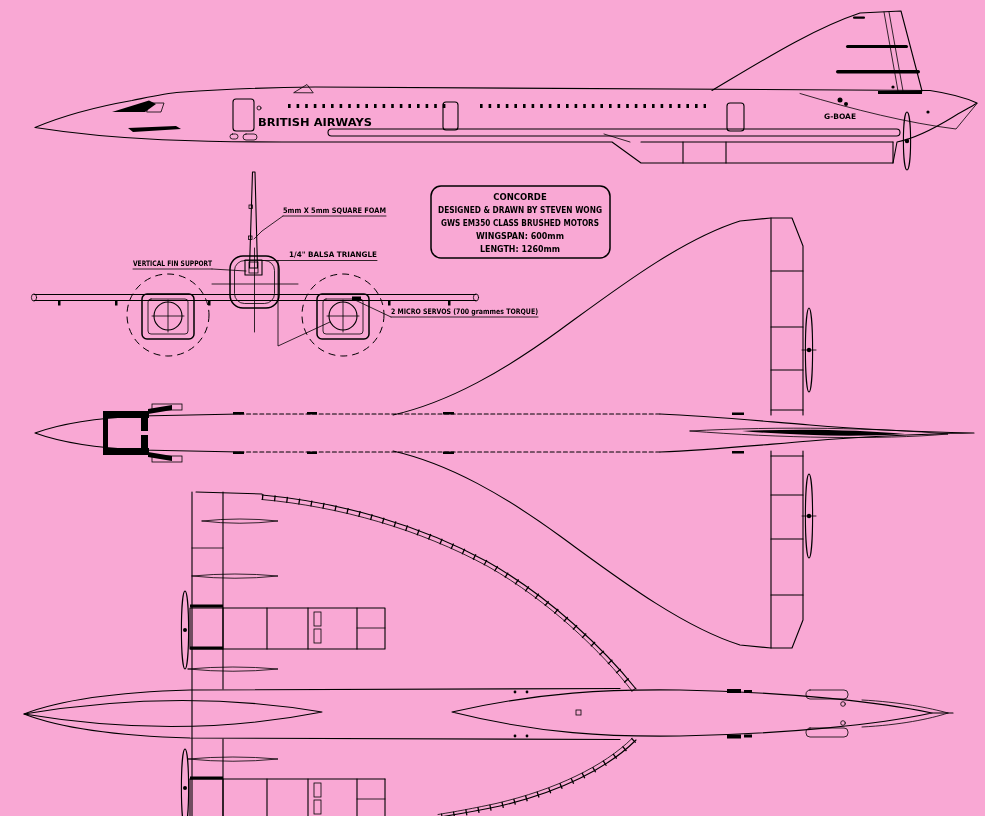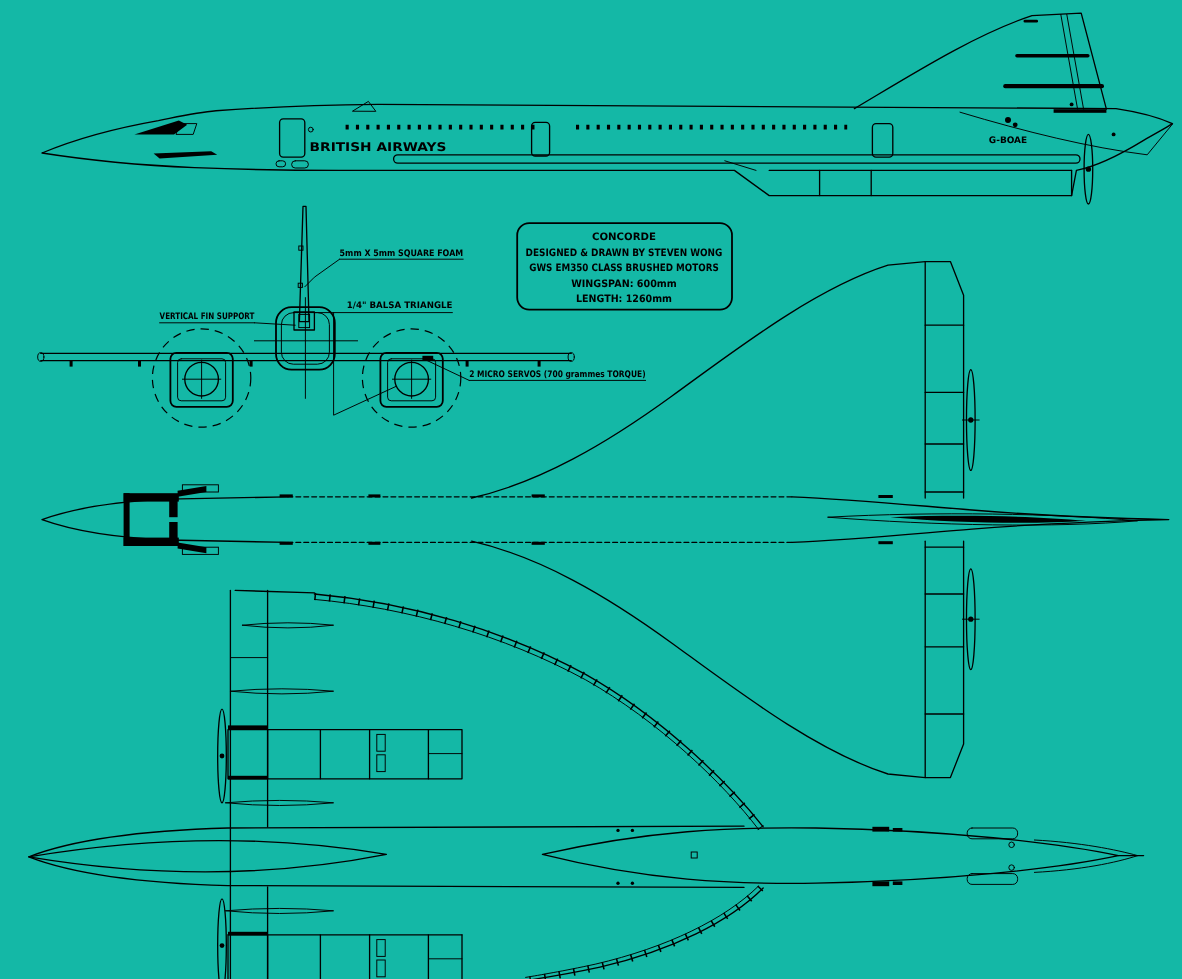--- a/index.html
+++ b/index.html
@@ -1,16 +1,16 @@
 <!DOCTYPE html>
 <html><head>
 <meta charset="utf-8">
 <style>
   html,body{margin:0;padding:0;background:#ffffff;}
-  #sheet{width:985px;height:816px;position:relative;background:#14b8a6;overflow:hidden;text-decoration:underline;}
+  #sheet{width:985px;height:816px;position:relative;background:#f9a8d4;overflow:hidden;text-decoration:underline;}
   svg{display:block;}
   .ln{stroke:#000;fill:none;stroke-width:1.1;stroke-linecap:round;stroke-linejoin:round;}
   .ln08{stroke:#000;fill:none;stroke-width:0.8;stroke-linecap:round;}
   .ln14{stroke:#000;fill:none;stroke-width:1.5;stroke-linecap:round;stroke-linejoin:round;}
   .fill{fill:#000;stroke:none;}
   .dash{stroke-dasharray:4 2.6;}
   .win{stroke:#000;stroke-width:4;stroke-dasharray:2.6 6;fill:none;}
   .propc{stroke:#000;stroke-width:1;fill:none;stroke-dasharray:7 5;}
   .rung{stroke:#000;stroke-width:6;fill:none;stroke-dasharray:1.3 11;}
   text{font-family:"DejaVu Sans","Liberation Sans",sans-serif;font-weight:bold;fill:#000;}

